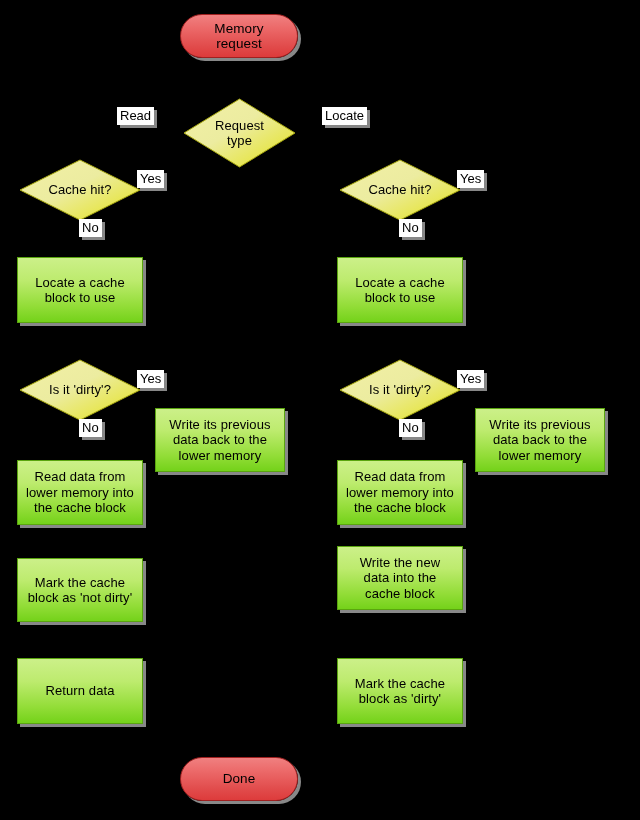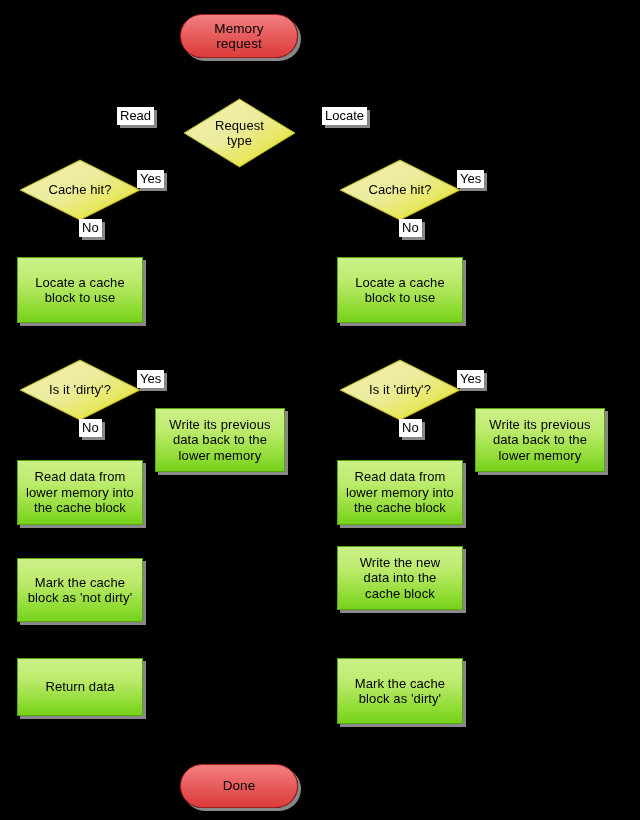--- a/index.html
+++ b/index.html
@@ -204,21 +204,21 @@
     <span style="white-space:pre-line;">Read data from
 lower memory into
 the cache block</span>
   </div>
 
   <div class="node process" style="left:17px; top:558px; width:126px; height:64px;">
     <span style="white-space:pre-line;">Mark the cache
 block as 'not dirty'</span>
   </div>
 
-  <div class="node process" style="left:17px; top:658px; width:126px; height:58px;">
+  <div class="node process" style="left:17px; top:658px; width:126px; height:66px;">
     <span style="white-space:pre-line;">Return data</span>
   </div>
 
   <div class="node decision" style="left:338px; top:158px; width:124px; height:64px;">
     <svg class="dia-shape" viewBox="0 0 124 64" preserveAspectRatio="none">
       <defs>
         <linearGradient id="gy4" x1="0" y1="0" x2="1" y2="1">
           <stop offset="0%" stop-color="#f2f0a6"></stop>
           <stop offset="45%" stop-color="#ececa0"></stop>
           <stop offset="100%" stop-color="#e3e118"></stop>
@@ -264,21 +264,21 @@
     <span style="white-space:pre-line;">Write the new
 data into the
 cache block</span>
   </div>
 
   <div class="node process" style="left:337px; top:658px; width:126px; height:66px;">
     <span style="white-space:pre-line;">Mark the cache
 block as 'dirty'</span>
   </div>
 
-  <div class="node terminal" style="left:180px; top:757px; width:118px; height:44px;margin-top:7px;">
+  <div class="node terminal" style="left:180px; top:757px; width:118px; height:44px;">
     <span>Done</span>
   </div>
 
   <div class="edge-label" style="left:117px; top:107px;">Read</div>
   <div class="edge-label" style="left:322px; top:107px;">Locate</div>
 
   <div class="edge-label" style="left:137px; top:170px;">Yes</div>
   <div class="edge-label" style="left:79px; top:219px;">No</div>
 
   <div class="edge-label" style="left:137px; top:370px;">Yes</div>

